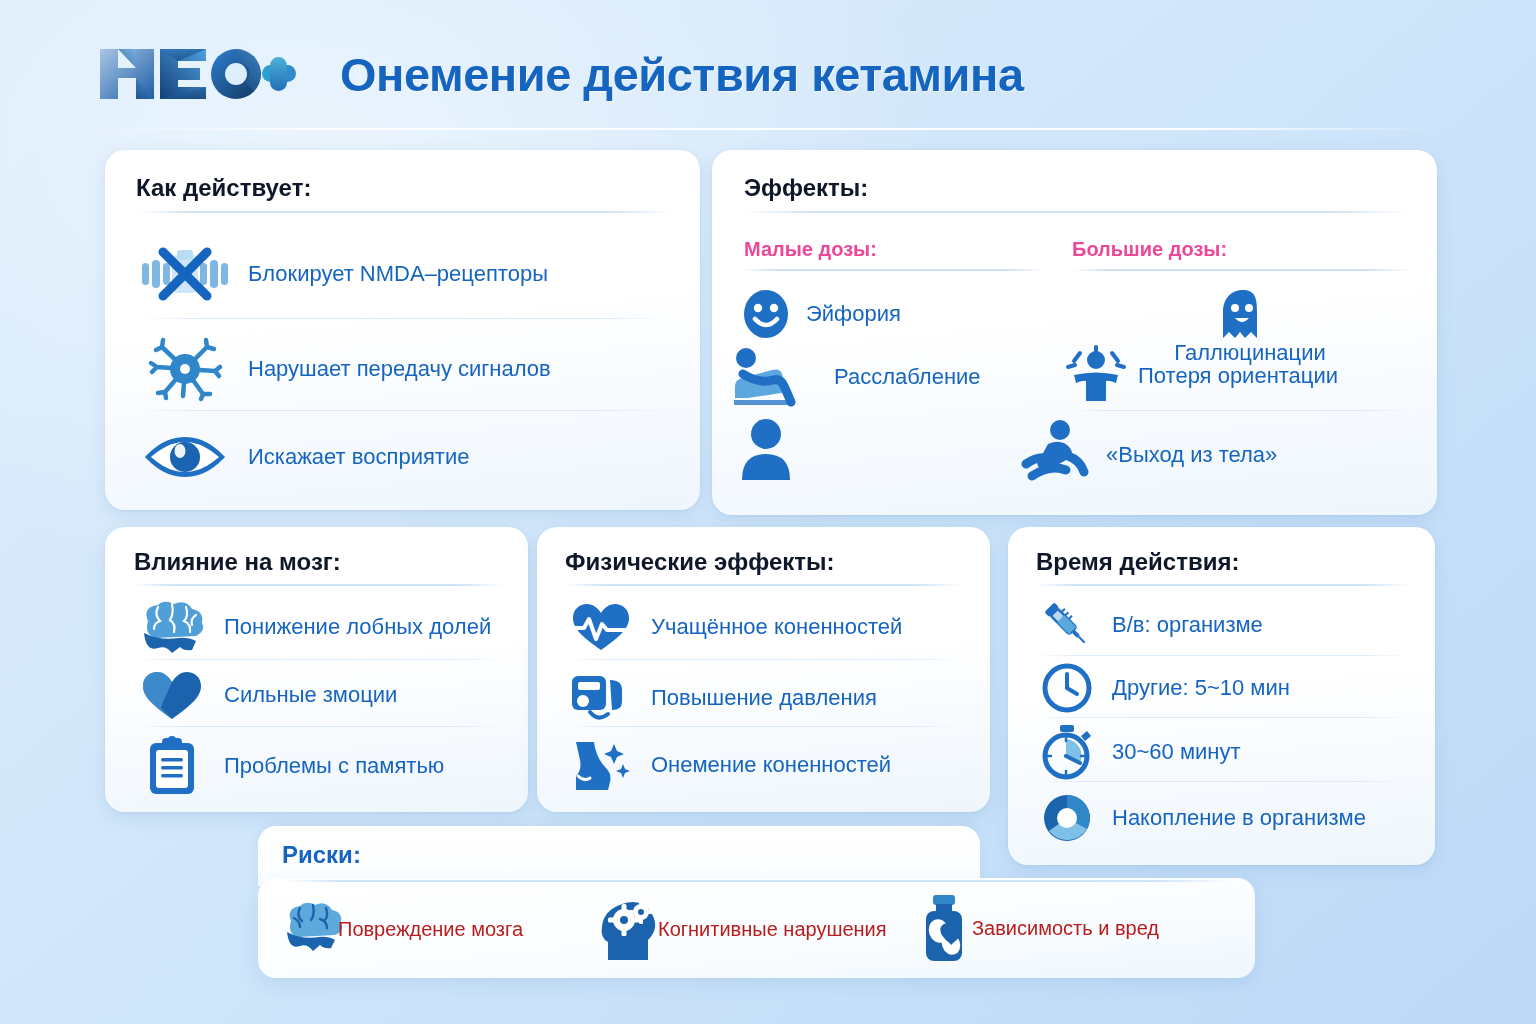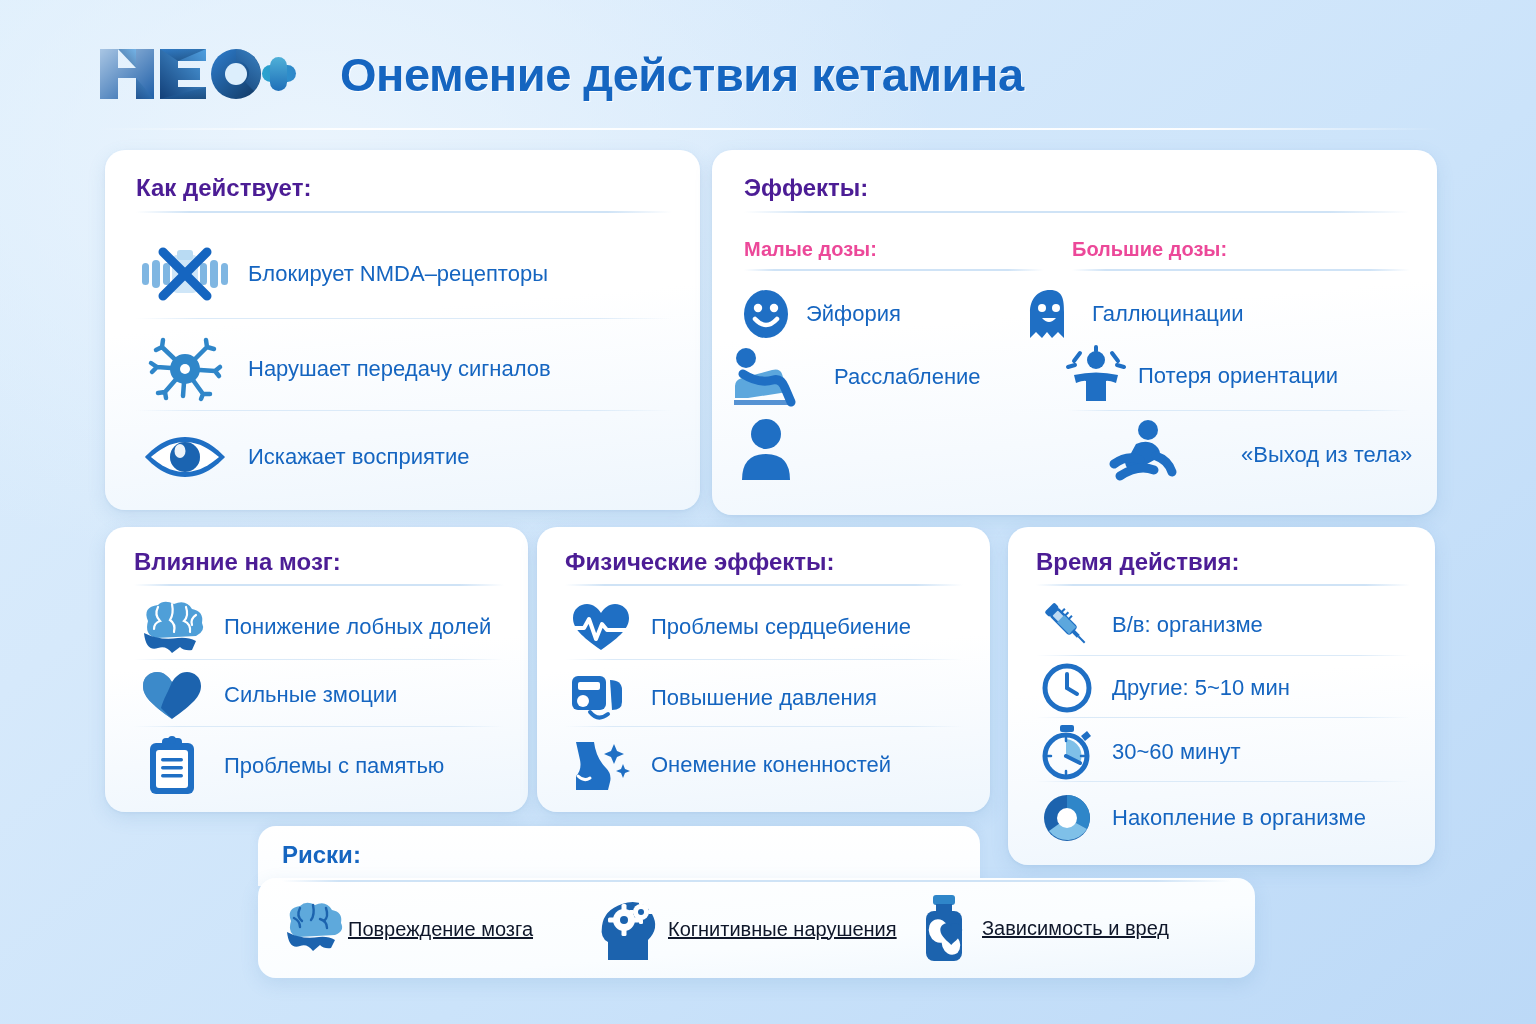--- a/index.html
+++ b/index.html
@@ -27,21 +27,21 @@
     background:linear-gradient(90deg,rgba(255,255,255,0) 0%,rgba(255,255,255,.95) 18%,rgba(255,255,255,.95) 82%,rgba(255,255,255,0) 100%);
   }
 
   
   .card{
     position:absolute;border-radius:20px;
     background:linear-gradient(175deg,#ffffff 0%,#ffffff 45%,#f6fafe 75%,#eef6fd 100%);
     box-shadow:0 6px 18px rgba(90,140,190,.16), 0 1px 3px rgba(90,140,190,.10);
   }
   .card-title{
-    position:absolute;font-size:24px;font-weight:bold;color:#4c1d95;
+    position:absolute;font-size:24px;font-weight:bold;color:#0f172a;
     white-space:nowrap;
   }
   .hrule{
     position:absolute;height:2px;
     background:linear-gradient(90deg,rgba(198,222,244,0) 0%,#cfe3f6 10%,#cfe3f6 88%,rgba(198,222,244,0) 100%);
   }
   .row-sep{
     position:absolute;height:1px;
     background:linear-gradient(90deg,rgba(205,227,246,0) 0%,#dbeaf8 12%,#dbeaf8 86%,rgba(205,227,246,0) 100%);
   }
@@ -65,21 +65,21 @@
   .risks-bot{
     position:absolute;left:258px;top:878px;width:997px;height:100px;
     border-radius:18px;
     background:linear-gradient(175deg,#ffffff 0%,#fafdff 60%,#eef6fd 100%);
     box-shadow:0 6px 18px rgba(90,140,190,.16);
   }
   .risks-title{position:absolute;left:282px;top:841px;font-size:24px;font-weight:bold;color:#1565c0;}
   .risks-rule{position:absolute;left:282px;top:880px;width:950px;height:2px;
     background:linear-gradient(90deg,rgba(198,222,244,0) 0%,#cfe3f6 6%,#cfe3f6 92%,rgba(198,222,244,0) 100%);}
   .risk-item{position:absolute;display:flex;align-items:center;}
-  .risk-lbl{font-size:20px;color:#0f172a;margin-left:10px;white-space:nowrap;text-decoration:underline;}
+  .risk-lbl{font-size:20px;color:#b91c1c;white-space:nowrap;}
   svg{display:block;overflow:visible;}
 </style>
 </head>
 <body>
 
 <div class="stage">
 
   <div class="header">
     <div class="logo" aria-label="НЕО+">
       <svg width="200" height="62" viewBox="0 0 200 62">
@@ -225,21 +225,21 @@
       <svg width="52" height="62" viewBox="0 0 52 62">
         <circle cx="26" cy="16" r="15" fill="#1f6fc4"></circle>
         <path d="M2 62 q0-26 24-26 q24 0 24 26 z" fill="#1f6fc4"></path>
       </svg>
     </span>
   </div>
 
   <div class="subhead" style="left:1072px;top:238px;">Большие дозы:</div>
   <div class="hrule" style="left:1072px;top:269px;width:338px;"></div>
 
-  <div class="item" style="left:1022px;top:288px;width:350px;height:52px;">
+  <div class="item" style="left:1068px;top:288px;width:350px;height:52px;flex-direction:column;">
     <span class="ico" style="width:56px;">
       <svg width="48" height="52" viewBox="0 0 48 52">
         <path d="M24 2 C11 2 4 12 4 24 L4 50 l6-6 l6 6 l5-6 l5 6 l6-6 l6 6 L38 24 C38 12 37 2 24 2 Z" fill="#1f6fc4"></path>
         <circle cx="16" cy="20" r="4" fill="#ffffff"></circle>
         <circle cx="30" cy="20" r="4" fill="#ffffff"></circle>
         <path d="M16 30 q7 8 14 0 z" fill="#ffffff"></path>
       </svg>
     </span>
     <span class="lbl">Галлюцинации</span>
   </div>
@@ -256,21 +256,21 @@
         </g>
         <circle cx="28" cy="11" r="9" fill="#1f6fc4"></circle>
         <path d="M6 26 q22-5 44 0 l-2 8 q-8-3 -10-2 l0 20 h-20 l0-20 q-2-1 -10 2 z" fill="#1f6fc4"></path>
       </svg>
     </span>
     <span class="lbl">Потеря ориентации</span>
   </div>
 
   <div class="row-sep" style="left:1068px;top:410px;width:342px;"></div>
 
-  <div class="item" style="left:1106px;top:420px;width:370px;height:70px;gap:47px;">
+  <div class="item" style="left:1018px;top:420px;width:370px;height:70px;">
     <span class="ico" style="width:74px;">
       <svg width="74" height="70" viewBox="0 0 74 70">
         <circle cx="42" cy="10" r="10" fill="#1f6fc4"></circle>
         <path d="M30 24 q14-6 22 4 q5 7 -2 11 l-18 10 q-8 4 -12-3 q-3-7 4-11 z" fill="#1f6fc4"></path>
         <path d="M8 44 q14-10 26-4" stroke="#1f6fc4" stroke-width="9" fill="none" stroke-linecap="round"></path>
         <path d="M14 56 q18-12 34-6" stroke="#1f6fc4" stroke-width="9" fill="none" stroke-linecap="round"></path>
         <path d="M50 36 q12 4 16 16" stroke="#1f6fc4" stroke-width="9" fill="none" stroke-linecap="round"></path>
       </svg>
     </span>
     <span class="lbl">«Выход из тела»</span>
@@ -331,21 +331,21 @@
   <div class="row-sep" style="left:565px;top:659px;width:398px;"></div>
   <div class="row-sep" style="left:565px;top:726px;width:398px;"></div>
 
   <div class="item" style="left:565px;top:601px;width:410px;height:52px;">
     <span class="ico" style="width:72px;">
       <svg width="62" height="50" viewBox="0 0 62 50">
         <path d="M31 48 C11 34 3 26 3 16 C3 7 10 2 17 2 C23 2 28 6 31 11 C34 6 39 2 45 2 C52 2 59 7 59 16 C59 26 51 34 31 48 Z" fill="#1f6fc4"></path>
         <path d="M0 26 h14 l5-9 l7 20 l6-15 l5 6 h24" stroke="#ffffff" stroke-width="4" fill="none" stroke-linecap="round" stroke-linejoin="round"></path>
       </svg>
     </span>
-    <span class="lbl">Проблемы сердцебиение</span>
+    <span class="lbl">Учащённое коненностей</span>
   </div>
 
   <div class="item" style="left:565px;top:670px;width:410px;height:56px;">
     <span class="ico" style="width:72px;">
       <svg width="62" height="56" viewBox="0 0 62 56">
         <rect x="2" y="6" width="34" height="34" rx="6" fill="#1f6fc4"></rect>
         <rect x="8" y="12" width="22" height="8" rx="2" fill="#ffffff"></rect>
         <circle cx="13" cy="31" r="6" fill="#ffffff"></circle>
         <path d="M40 10 q12 0 12 10 l0 12 q0 8 -10 8" fill="#1f6fc4"></path>
         <path d="M20 42 q8 10 18 2" stroke="#1f6fc4" stroke-width="4" fill="none" stroke-linecap="round"></path>

